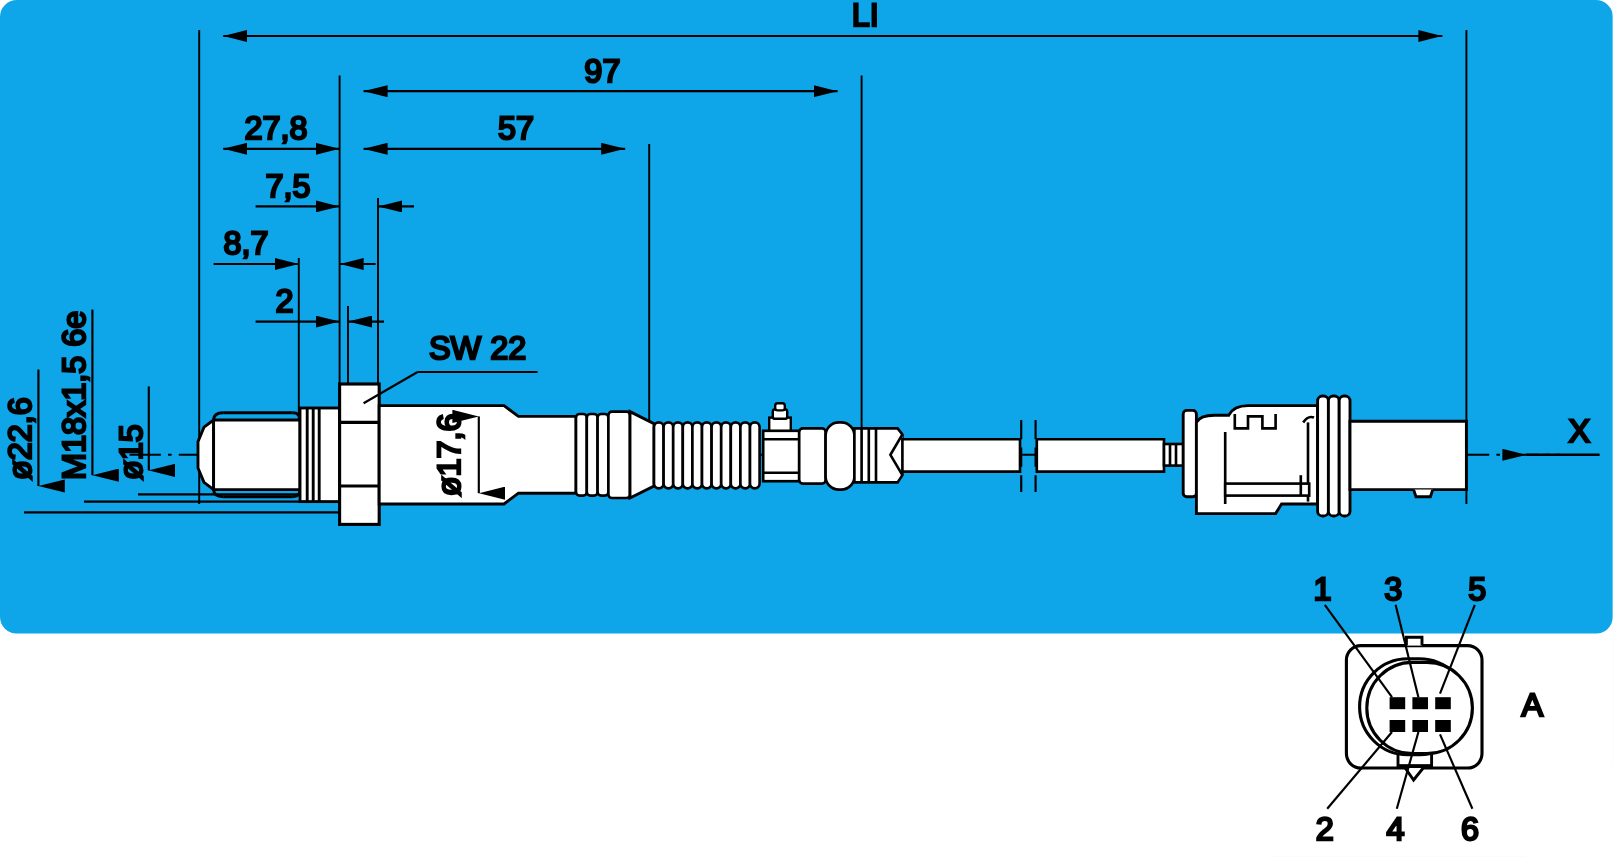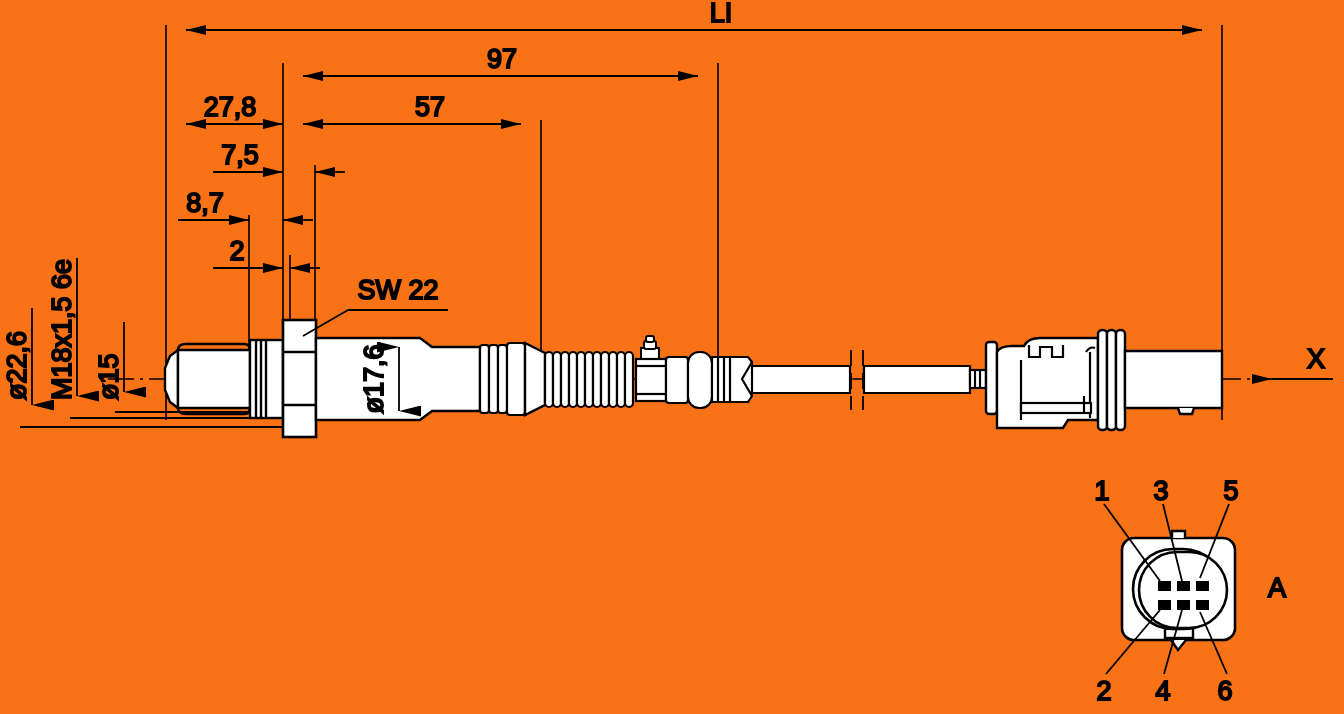--- a/index.html
+++ b/index.html
@@ -1,17 +1,17 @@
 <!DOCTYPE html>
 <html><head>
 <meta charset="utf-8">
 <style>
   html,body{margin:0;padding:0;background:#ffffff;}
   body{width:1344px;height:714px;font-family:"Liberation Sans",sans-serif;overflow:hidden;}
-  #stage{position:relative;width:1344px;height:714px;background:#f97316;}
+  #stage{position:relative;width:1344px;height:528px;background:#0ea5e9;border-radius:14px;}
   svg{display:block;}
   .dimtxt{font-family:"Liberation Sans",sans-serif;font-size:27px;fill:#000;}
   .pintxt{font-family:"Liberation Sans",sans-serif;font-size:27px;fill:#000;}
   .vtxt{font-family:"Liberation Sans",sans-serif;font-size:27px;fill:#000;}
 </style>
 </head>
 <body>
 
 <div id="stage">
 <svg width="1344" height="714" viewBox="0 0 1344 714" xmlns="http://www.w3.org/2000/svg">

